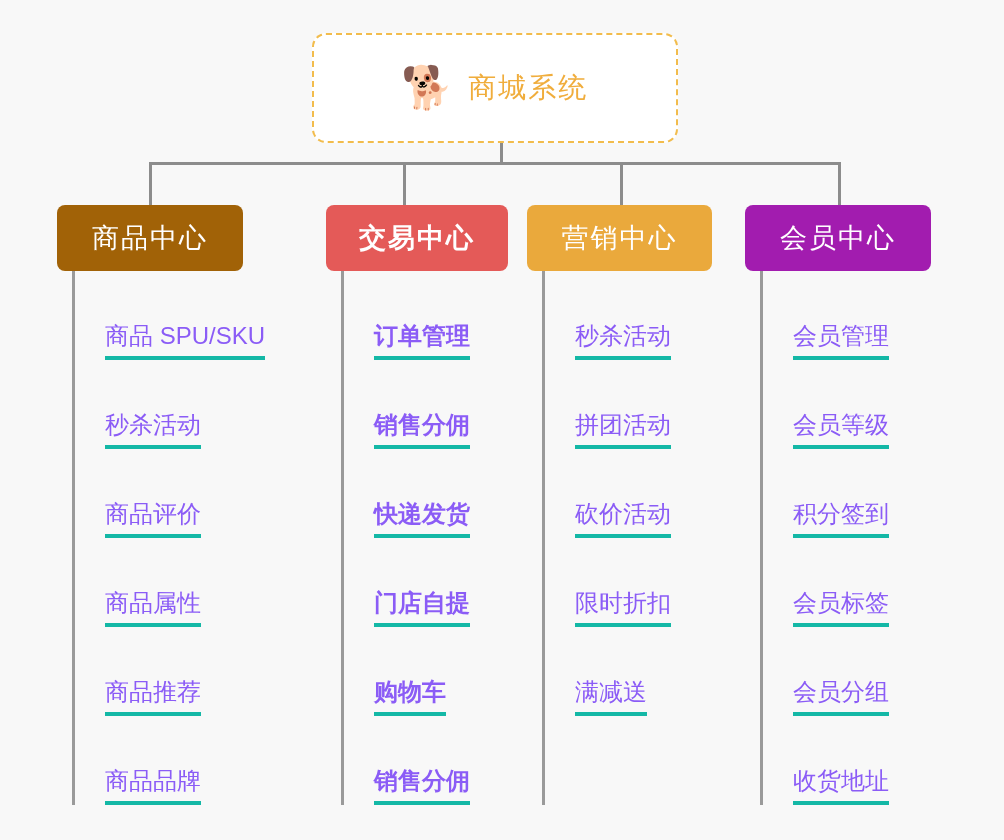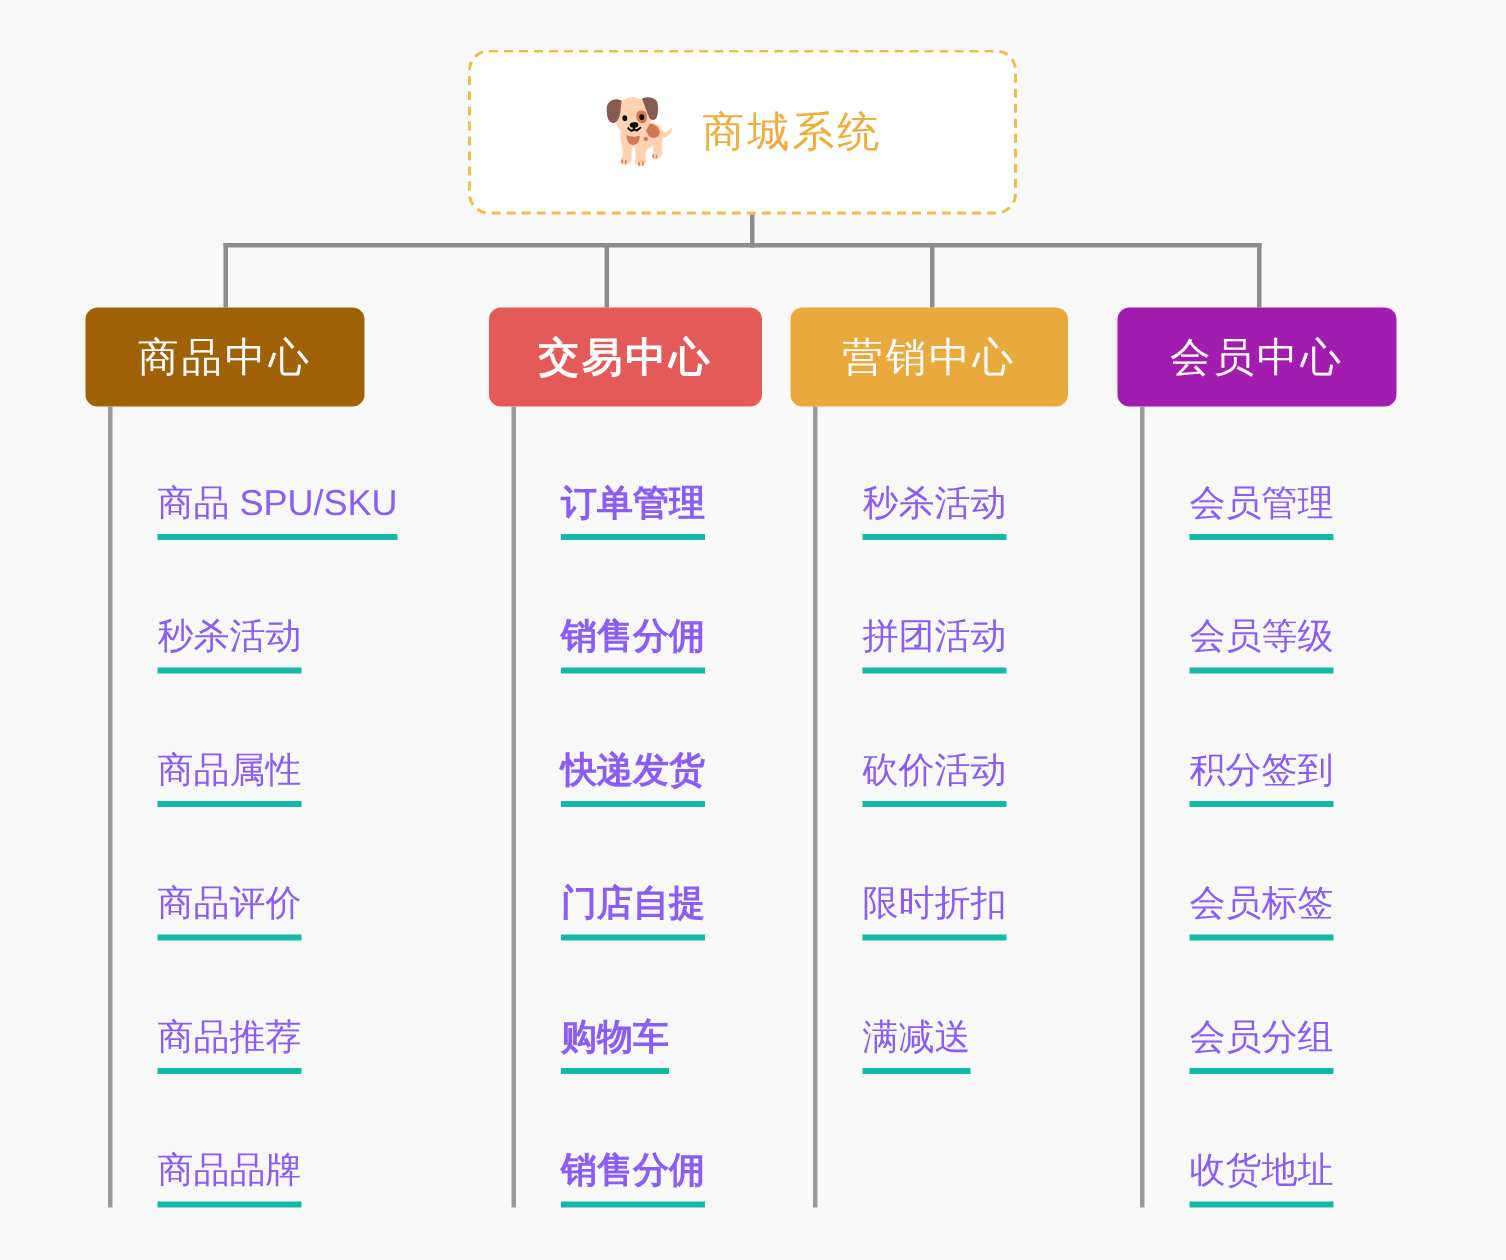--- a/index.html
+++ b/index.html
@@ -127,24 +127,24 @@
     </div>
     <div class="col-body">
       <div class="spine" style="height:534px;"></div>
       <div class="leaf">
           <span class="leaf-label">商品 SPU/SKU</span>
         </div>
       <div class="leaf">
           <span class="leaf-label">秒杀活动</span>
         </div>
       <div class="leaf">
+          <span class="leaf-label">商品评价</span>
+        </div>
+      <div class="leaf">
           <span class="leaf-label">商品属性</span>
-        </div>
-      <div class="leaf">
-          <span class="leaf-label">商品评价</span>
         </div>
       <div class="leaf">
           <span class="leaf-label">商品推荐</span>
         </div>
       <div class="leaf">
           <span class="leaf-label">商品品牌</span>
         </div>
     </div>
   </div>
 

